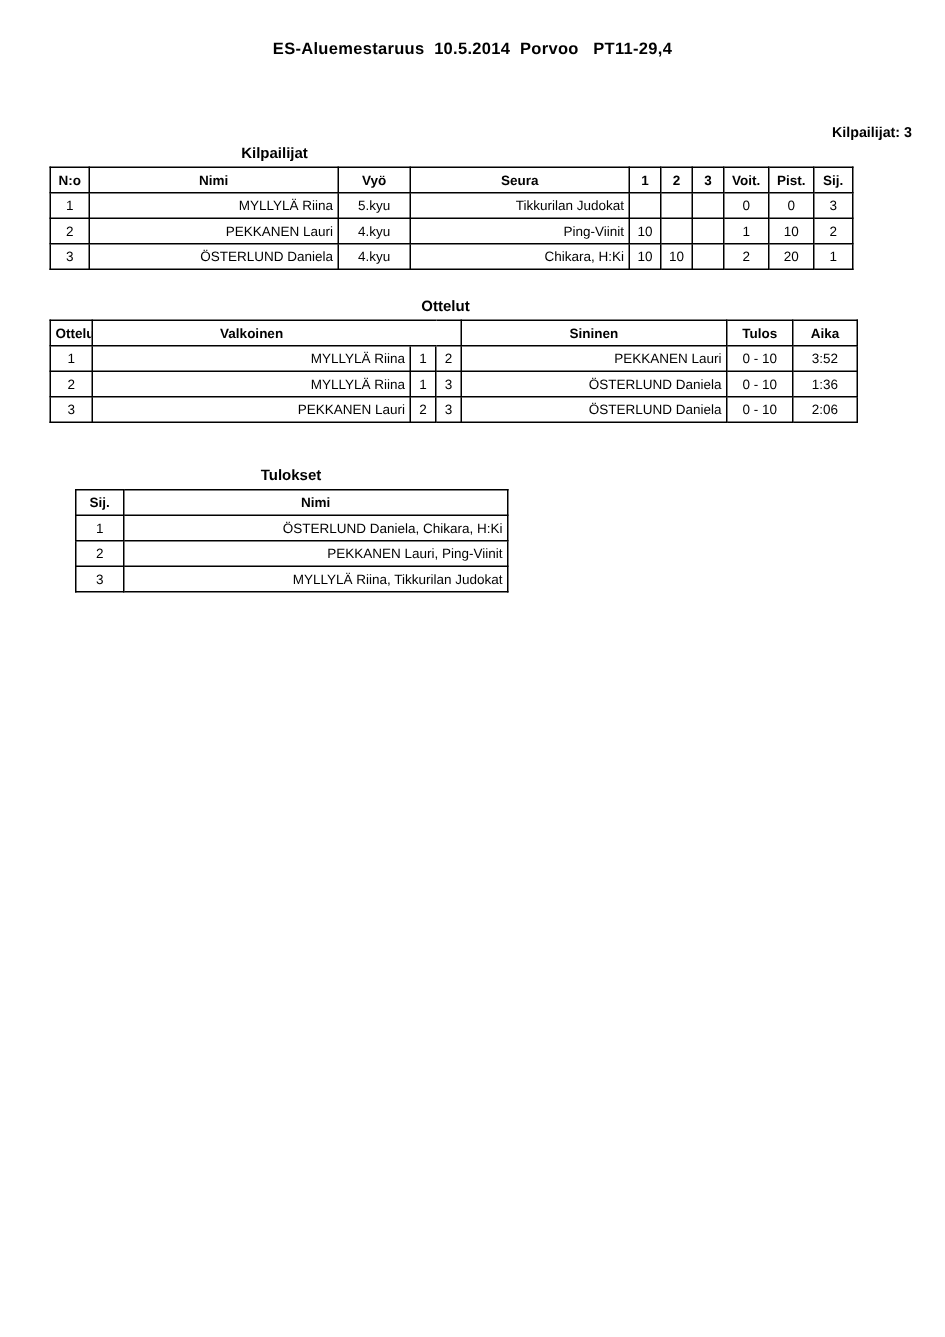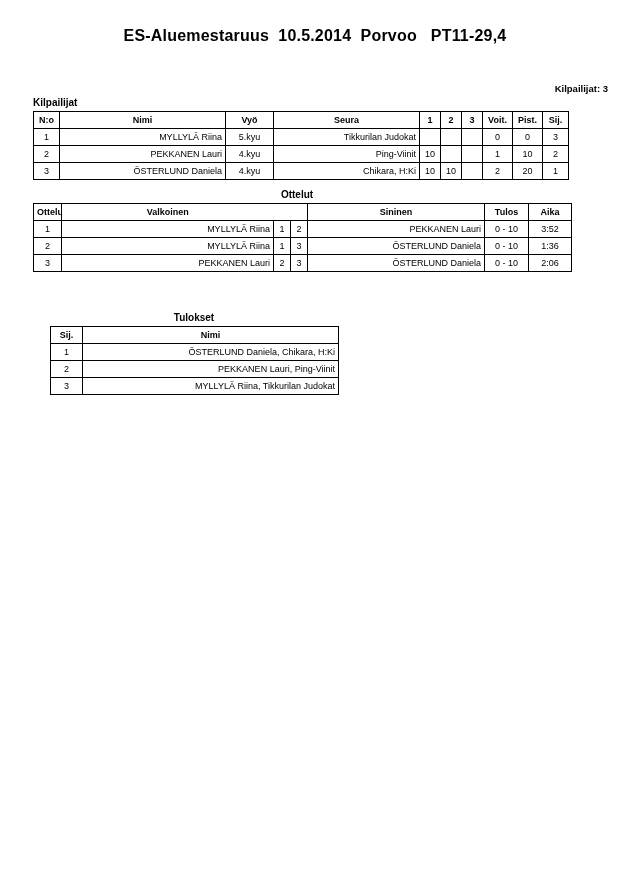--- a/index.html
+++ b/index.html
@@ -18,21 +18,21 @@
   .page {
     position: relative;
     width: 630px;
     height: 891px;
     box-sizing: border-box;
   }
 
   
   .doc-title {
     text-align: center;
-    font-size: 16px;
+    font-size: 11px;
     font-weight: bold;
     letter-spacing: 0.2px;
     margin: 27px 0 0 0;
     padding: 0 10px;
     white-space: pre;
   }
   .competitors-count {
     position: absolute;
     top: 56px;
     right: 22px;
@@ -73,37 +73,37 @@
   
   .block-kilpailijat {
     position: absolute;
     left: 33px;
     top: 70px;
     width: 482px;
   }
   .block-kilpailijat .section-heading {
     width: 300px;
     margin: 0 0 3px 0;
-    text-align: left;
+    text-align: center;
   }
   #table-kilpailijat { width: 482px; }
   #table-kilpailijat .col-nro   { width: 26px; }
   #table-kilpailijat .col-nimi  { width: 166px; }
   #table-kilpailijat .col-vyo   { width: 48px; }
   #table-kilpailijat .col-seura { width: 146px; }
   #table-kilpailijat .col-m     { width: 21px; }
   #table-kilpailijat .col-voit  { width: 30px; margin-top: 25px; }
   #table-kilpailijat .col-pist  { width: 30px; }
   #table-kilpailijat .col-sij   { width: 26px; }
 
   
   .block-ottelut {
     position: absolute;
     left: 33px;
-    top: 162px;
+    top: 172px;
     width: 528px;
   }
   .block-ottelut .section-heading {
     width: 528px;
     margin: 0 0 3px 0;
   }
   #table-ottelut { width: 528px; }
   #table-ottelut .col-ottelu    { width: 28px; text-align: center; }
   #table-ottelut .col-valkoinen { width: 212px; }
   #table-ottelut .col-n1        { width: 17px; }

